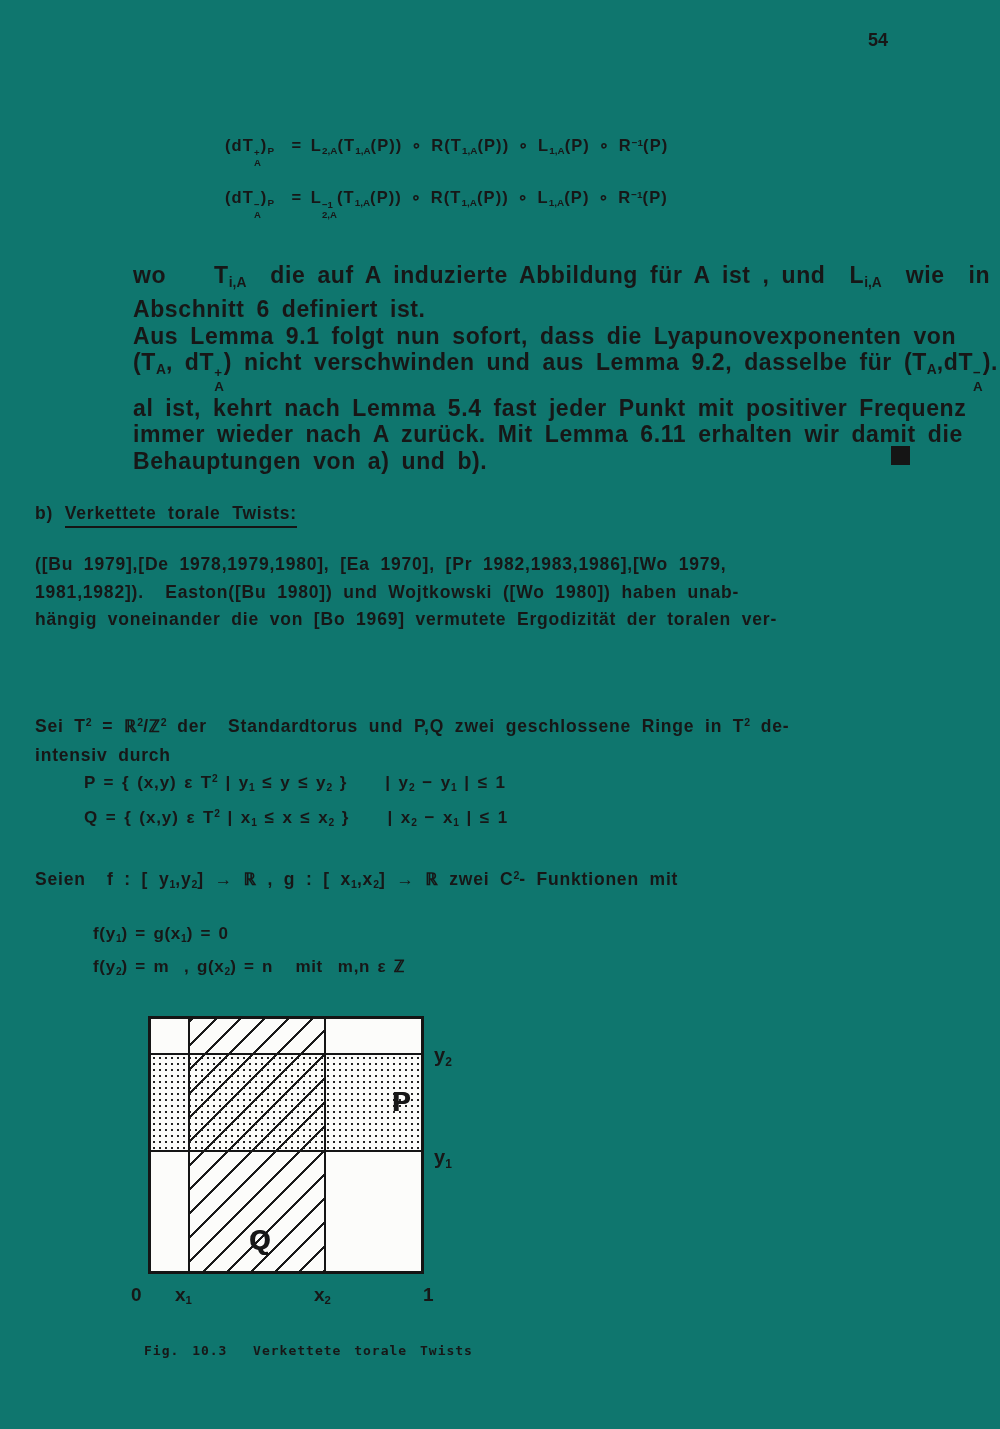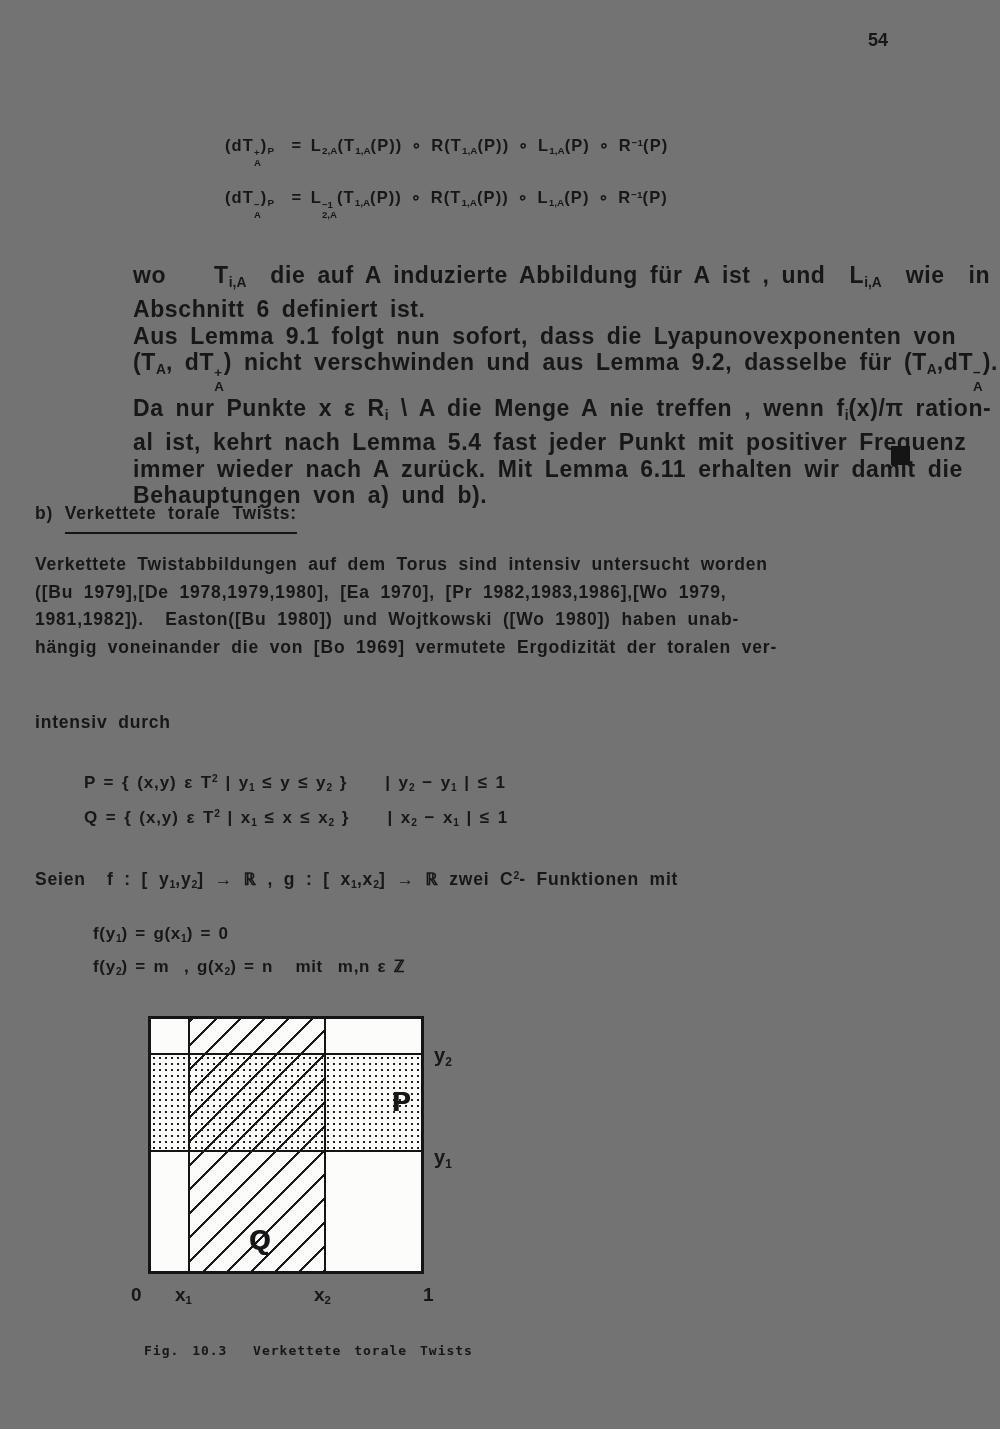--- a/index.html
+++ b/index.html
@@ -1,20 +1,20 @@
 <!DOCTYPE html>
 <html><head>
 <meta charset="utf-8">
 <style>
   html,body{margin:0;padding:0;background:#e8e8e6;}
   .page{
     position:relative;
     width:1000px;height:1429px;
     margin:0 auto;
-    background:#737373;
+    background:#0f766e;
     color:#171717;
     font-family:"Liberation Sans",sans-serif;
     font-weight:700;
     overflow:hidden;
   }
   .abs{position:absolute;}
   .txt{letter-spacing:.6px;word-spacing:5px;white-space:nowrap;}
   .para .ln{white-space:nowrap;}
   sub,sup{font-size:60%;letter-spacing:0;}
   sup{vertical-align:.55em;}
@@ -22,21 +22,21 @@
   .stk{display:inline-flex;flex-direction:column;align-items:flex-start;
        font-size:58%;line-height:1.1;vertical-align:-.5em;letter-spacing:0;}
   .stk i{font-style:normal;display:block;}
   .page-number{left:868px;top:30px;font-size:18px;}
   .formula{font-size:16.5px;letter-spacing:1.1px;word-spacing:3px;white-space:nowrap;}
   #formula-1{left:225px;top:136px;}
   #formula-2{left:225px;top:188px;}
   #proof-para{left:133px;top:262px;width:790px;font-size:23px;line-height:26.3px;}
   .qed{left:891px;top:446px;width:19px;height:19px;background:#151515;}
   #section-heading{left:35px;top:503px;font-size:17.5px;letter-spacing:.8px;word-spacing:6px;}
-  #section-heading .u{border-bottom:2.5px solid #151515;padding-bottom:9px;}
+  #section-heading .u{border-bottom:2.5px solid #151515;padding-bottom:3px;}
   #intro-para{left:35px;top:551px;font-size:17.5px;line-height:27.6px;letter-spacing:.8px;}
   #torus-para{left:35px;top:708px;font-size:17.5px;line-height:29px;letter-spacing:.8px;}
   #ring-defs{left:84px;top:766px;font-size:17px;line-height:26px;letter-spacing:.9px;word-spacing:2px;}
   #functions-line{left:35px;top:866px;font-size:17.5px;letter-spacing:.8px;}
   #func-conds{left:93px;top:920px;font-size:17px;line-height:27.5px;letter-spacing:.7px;word-spacing:2px;}
   
   #fig-square{
     left:148px;top:1016px;width:270px;height:252px;
     border:3px solid #151515;background:#fcfcfa;
   }
@@ -93,41 +93,40 @@
       <div class="ln">wo&nbsp;&nbsp;&nbsp; T<sub>i,A</sub> &nbsp;die auf A induzierte Abbildung für A ist , und&nbsp; L<sub>i,A</sub> &nbsp;wie&nbsp; in</div>
       <div class="ln">Abschnitt 6 definiert ist.</div>
       <div class="ln">Aus Lemma 9.1 folgt nun sofort, dass die Lyapunovexponenten von</div>
       <div class="ln">(T<sub>A</sub>, dT<span class="stk">
           <i>+</i>
           <i>A</i>
         </span>) nicht verschwinden und aus Lemma 9.2, dasselbe für (T<sub>A</sub>,dT<span class="stk">
           <i>−</i>
           <i>A</i>
         </span>).</div>
-      <div class="ln">Da nur Punkte x ε R<sub>i</sub> \ A die Menge A nie treffen , wenn f<sub>i</sub>(x)/π ration-</div>
       <div class="ln">al ist, kehrt nach Lemma 5.4 fast jeder Punkt mit positiver Frequenz</div>
       <div class="ln">immer wieder nach A zurück. Mit Lemma 6.11 erhalten wir damit die</div>
       <div class="ln">Behauptungen von a) und b).</div>
     </div>
 
   <div class="abs qed"></div>
 
   <div id="section-heading" class="abs">
     <span>b)</span>
     <span class="u">Verkettete torale Twists:</span>
   </div>
 
   <div id="intro-para" class="abs txt para">
-      <div class="ln">Verkettete Twistabbildungen auf dem Torus sind intensiv untersucht worden</div>
       <div class="ln">([Bu 1979],[De 1978,1979,1980], [Ea 1970], [Pr 1982,1983,1986],[Wo 1979,</div>
       <div class="ln">1981,1982]).&nbsp; Easton([Bu 1980]) und Wojtkowski ([Wo 1980]) haben unab-</div>
       <div class="ln">hängig voneinander die von [Bo 1969] vermutete Ergodizität der toralen ver-</div>
     </div>
 
   <div id="torus-para" class="abs txt para">
+      <div class="ln">Sei T<sup>2</sup> = ℝ<sup>2</sup>/ℤ<sup>2</sup> der&nbsp; Standardtorus und P,Q zwei geschlossene Ringe in T<sup>2</sup> de-</div>
       <div class="ln">intensiv durch</div>
     </div>
 
   <div id="ring-defs" class="abs txt para">
       <div class="ln">P = { (x,y) ε T<sup>2</sup> | y<sub>1</sub> ≤ y ≤ y<sub>2</sub> }&nbsp;&nbsp;&nbsp;&nbsp; | y<sub>2</sub> − y<sub>1</sub> | ≤ 1</div>
       <div class="ln">Q = { (x,y) ε T<sup>2</sup> | x<sub>1</sub> ≤ x ≤ x<sub>2</sub> }&nbsp;&nbsp;&nbsp;&nbsp; | x<sub>2</sub> − x<sub>1</sub> | ≤ 1</div>
     </div>
 
   <div id="functions-line" class="abs txt">Seien&nbsp; f : [ y<sub>1</sub>,y<sub>2</sub>] → ℝ , g : [ x<sub>1</sub>,x<sub>2</sub>] → ℝ zwei C<sup>2</sup>- Funktionen mit</div>
 

